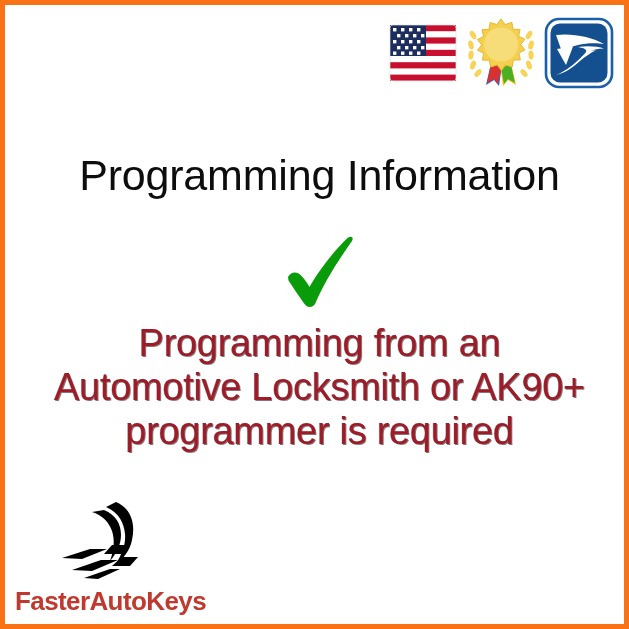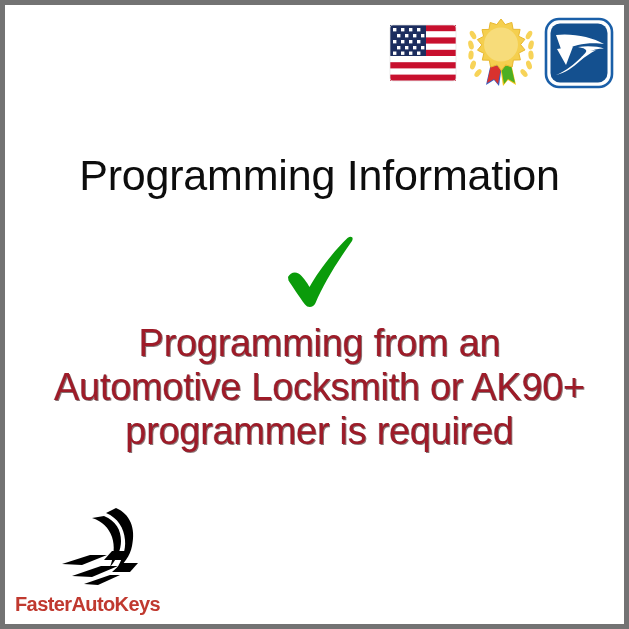--- a/index.html
+++ b/index.html
@@ -13,21 +13,21 @@
     overflow: hidden;
     font-family: "Liberation Sans", sans-serif;
   }
 
   #card {
     position: relative;
     box-sizing: border-box;
     width: 629px;
     height: 629px;
     background: #ffffff;
-    border: 5px solid #737373;
+    border: 5px solid #f97316;
     overflow: hidden;
   }
 
   
   #badge-row {
     position: absolute;
     top: 8px;
     right: 8px;
     display: flex;
     align-items: center;
@@ -93,21 +93,21 @@
     width: 240px;
   }
   #brand-mark {
     width: 104px;
     height: 86px;
     display: block;
     margin-left: 45px;
   }
   #brand-name {
     margin-top: 2px;
-    font-size: 20px;
+    font-size: 26px;
     font-weight: 700;
     color: #c0392f;
     letter-spacing: -0.6px;
     line-height: 1;
     white-space: nowrap;
   }
 </style>
 </head>
 <body>
 

